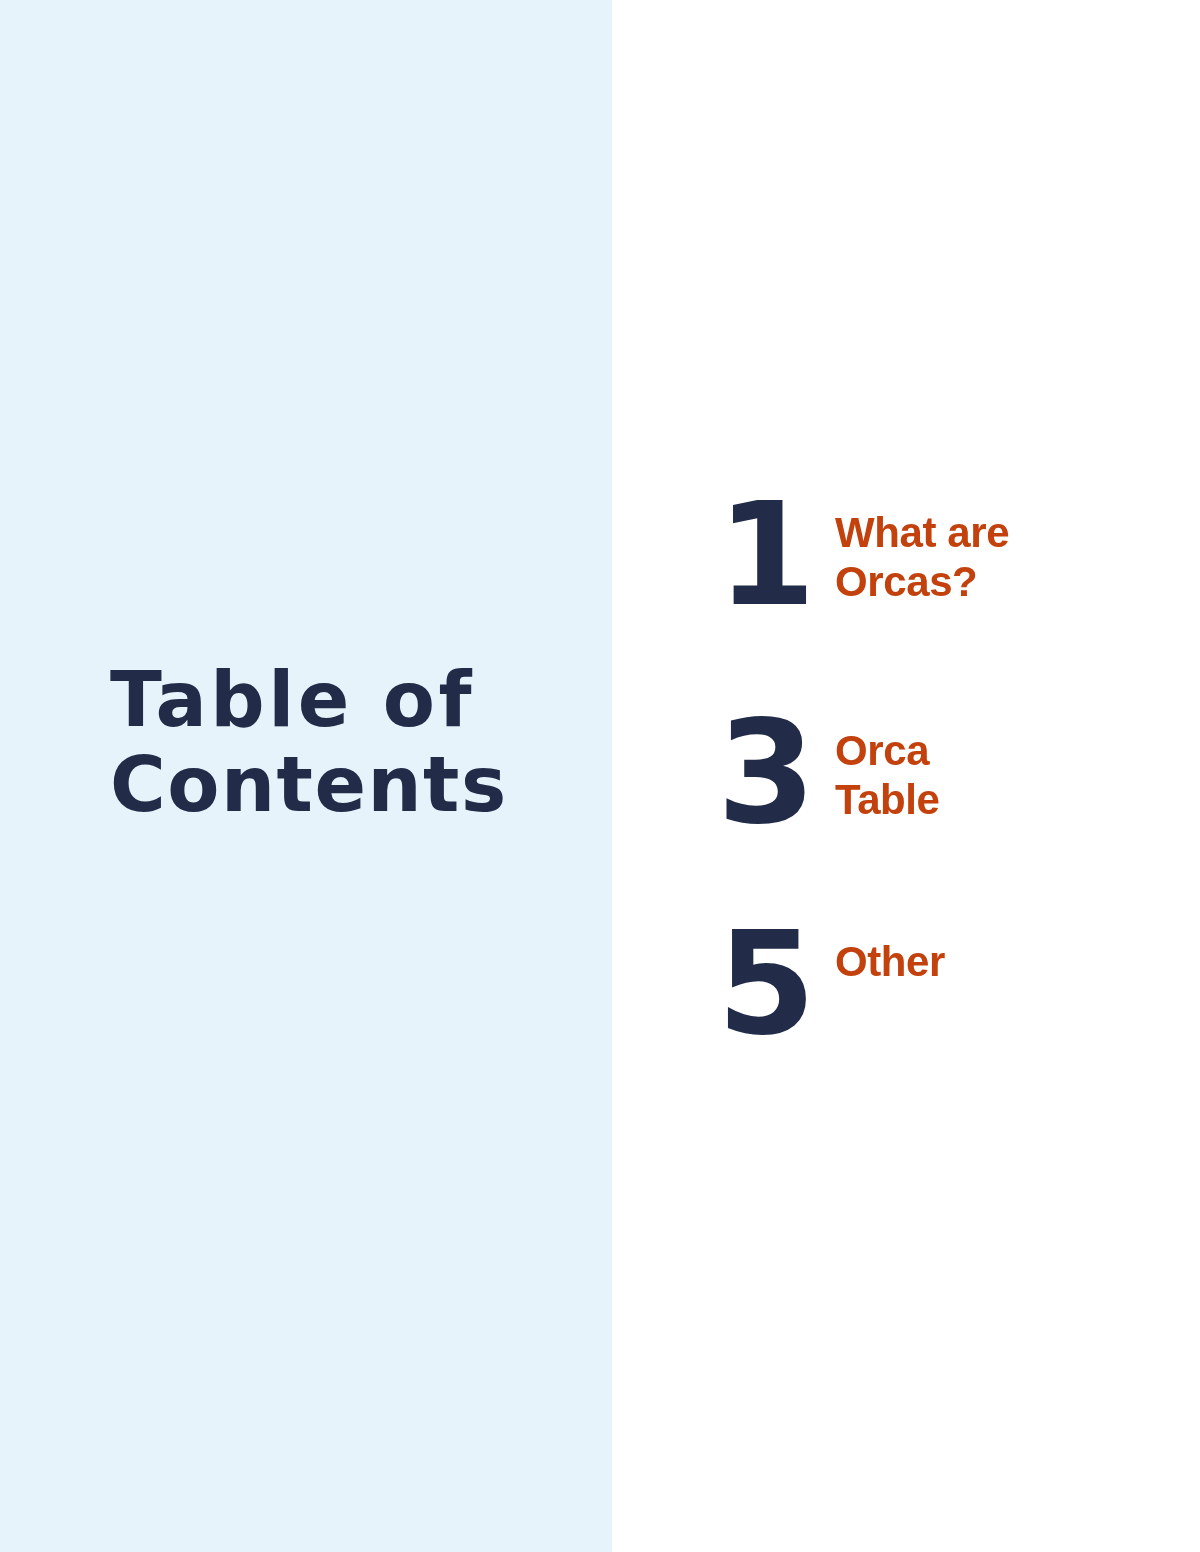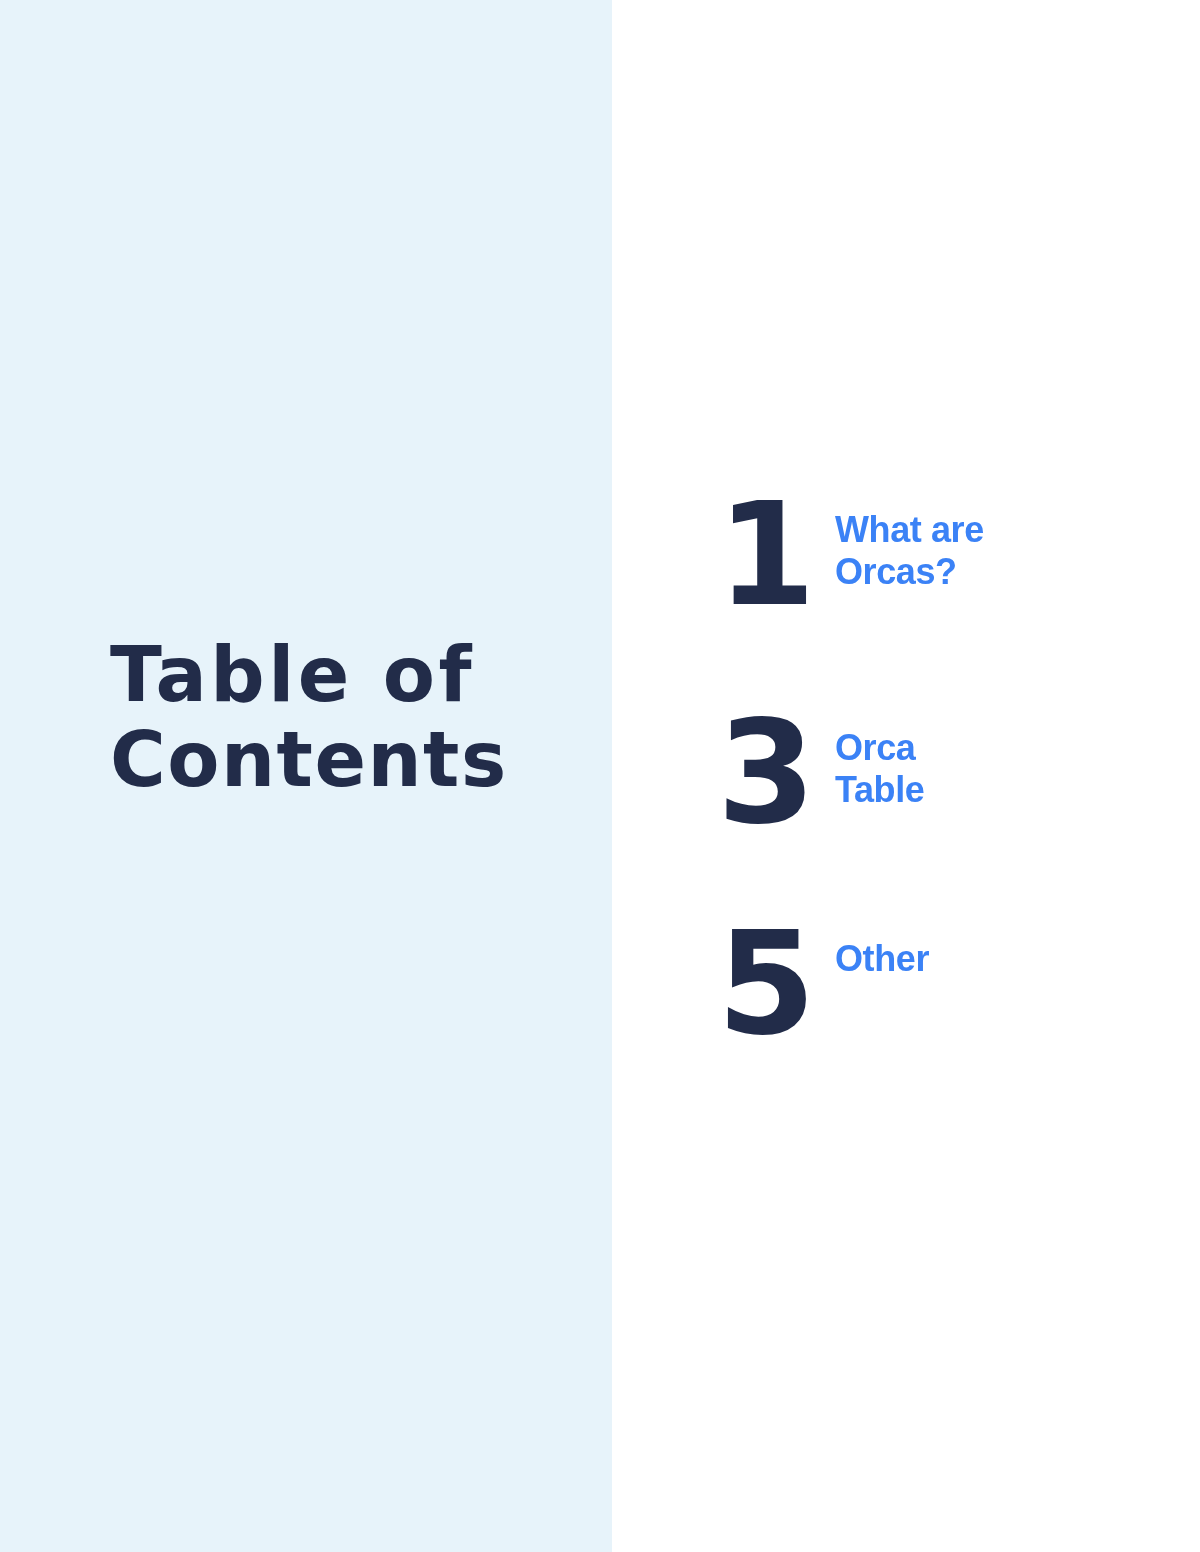--- a/index.html
+++ b/index.html
@@ -45,20 +45,21 @@
     color: #222c49;
     font-family: "DejaVu Sans", sans-serif;
     font-weight: 700;
     font-size: 76px;
     line-height: 1.12;
     white-space: nowrap;
   }
 
   .title-line-1 {
     letter-spacing: 3.5px;
+    margin-top: 25px;
   }
 
   .title-line-2 {
     letter-spacing: 1.5px;
   }
 
   
   .right-panel {
     position: relative;
     width: 588px;
@@ -94,24 +95,24 @@
     font-weight: 700;
     font-size: 142px;
     line-height: 0.82;
     letter-spacing: -2px;
     text-align: left;
     margin-top: 2px;
   }
 
   .toc-label {
     flex: 1 1 auto;
-    color: #3b82f6;
+    color: #c2410c;
     font-family: "Liberation Sans", sans-serif;
     font-weight: 700;
-    font-size: 36px;
+    font-size: 42px;
     line-height: 1.16;
     letter-spacing: -0.4px;
     padding-top: 14px;
   }
 
   .toc-label .label-line {
     display: block;
     white-space: nowrap;
   }
 

